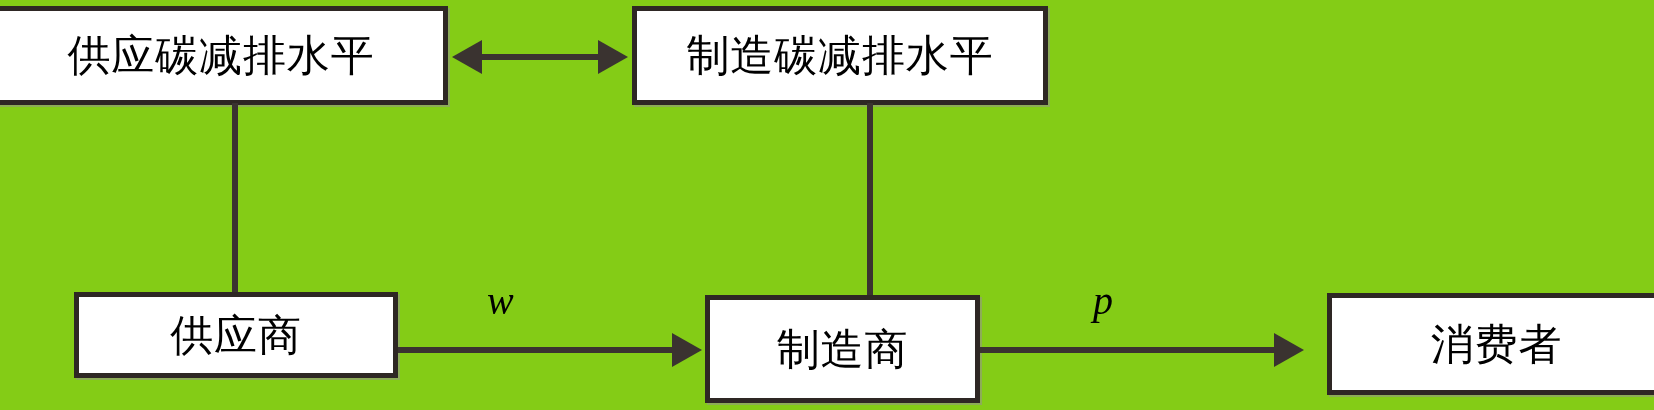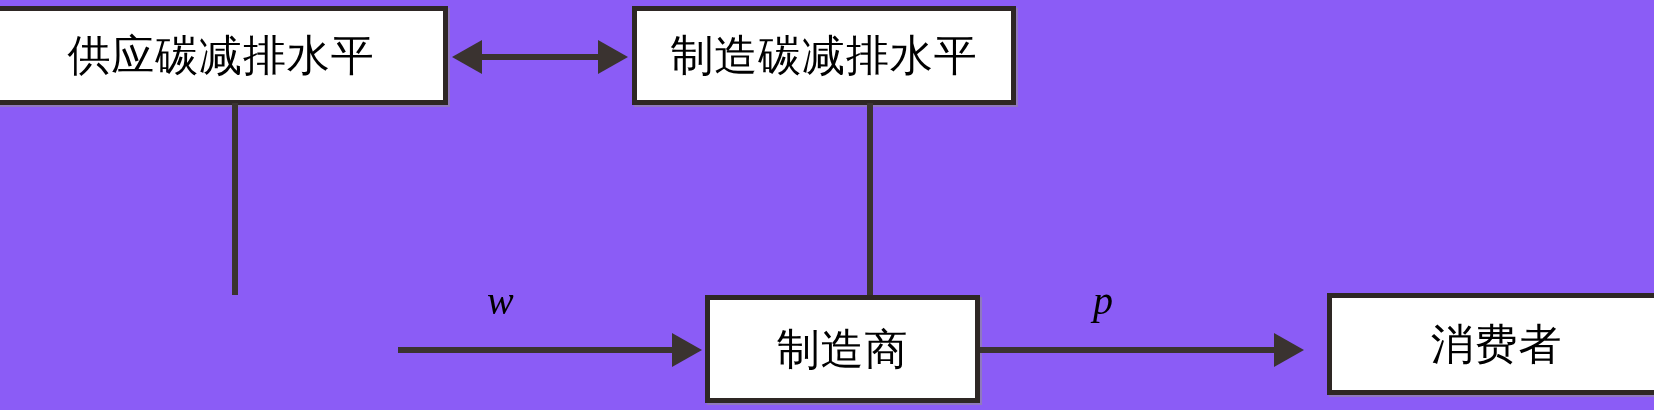--- a/index.html
+++ b/index.html
@@ -4,21 +4,21 @@
 <style>
   html, body {
     margin: 0;
     padding: 0;
     background: #ffffff;
   }
   #stage {
     position: relative;
     width: 1654px;
     height: 410px;
-    background: #8b5cf6;
+    background: #84cc16;
     overflow: hidden;
     font-family: "Liberation Serif", "DejaVu Serif", serif;
   }
 
   
   .node {
     position: absolute;
     box-sizing: border-box;
     background: #ffffff;
     border: 5px solid #2e2724;
@@ -29,21 +29,21 @@
     line-height: 1;
     white-space: nowrap;
     box-shadow: 2px 2px 0 0 rgba(150,145,142,0.55);
   }
   .node .label {
     display: block;
     letter-spacing: 0.02em;
   }
 
   #node-supply-level   { left: -6px;   top: 6px;   width: 454px; height: 99px;  }
-  #node-manu-level     { left: 632px;  top: 6px;   width: 384px; height: 99px;  }
+  #node-manu-level     { left: 632px;  top: 6px;   width: 416px; height: 99px;  }
   #node-supplier       { left: 74px;   top: 292px; width: 324px; height: 86px;  }
   #node-manufacturer   { left: 705px;  top: 295px; width: 275px; height: 108px; }
   #node-consumer       { left: 1327px; top: 293px; width: 339px; height: 102px; }
 
   #node-supply-level .label,
   #node-manu-level .label   { font-size: 43px; }
   #node-supplier .label,
   #node-manufacturer .label,
   #node-consumer .label     { font-size: 43px; }
 
@@ -117,20 +117,23 @@
     <span class="label">制造碳减排水平</span>
   </div>
 
   <div class="hline" id="link-levels-line"></div>
   <div class="arrow-right" id="link-levels-head-r"></div>
   <div class="arrow-left" id="link-levels-head-l"></div>
 
   <div class="vline" id="link-supply-drop"></div>
   <div class="vline" id="link-manu-drop"></div>
 
+  <div class="node" id="node-supplier">
+    <span class="label">供应商</span>
+  </div>
 
   <div class="node" id="node-manufacturer">
     <span class="label">制造商</span>
   </div>
 
   <div class="node" id="node-consumer">
     <span class="label">消费者</span>
   </div>
 
   <div class="hline" id="link-w-line"></div>

